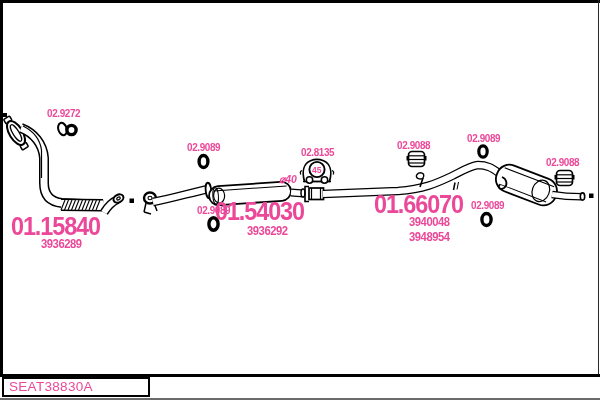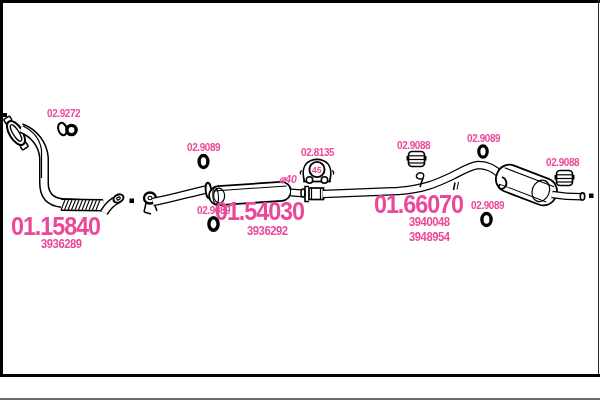--- a/index.html
+++ b/index.html
@@ -200,15 +200,18 @@
   <div class="t partnum" style="left:374px; top:190px;">01.66070</div>
   <div class="t refnum" style="left:409px; top:215px;">3940048</div>
   <div class="t refnum" style="left:409px; top:230px;">3948954</div>
 
   <div class="frame-top"></div>
   <div class="frame-left"></div>
   <div class="frame-right"></div>
   <div class="frame-bottom"></div>
   <div class="border-tick"></div>
 
+  <div class="title-box">
+    <span class="tb-code">SEAT38830A</span>
+  </div>
   <div class="edge-bottom"></div>
 
 </div>
 
 </body></html>

